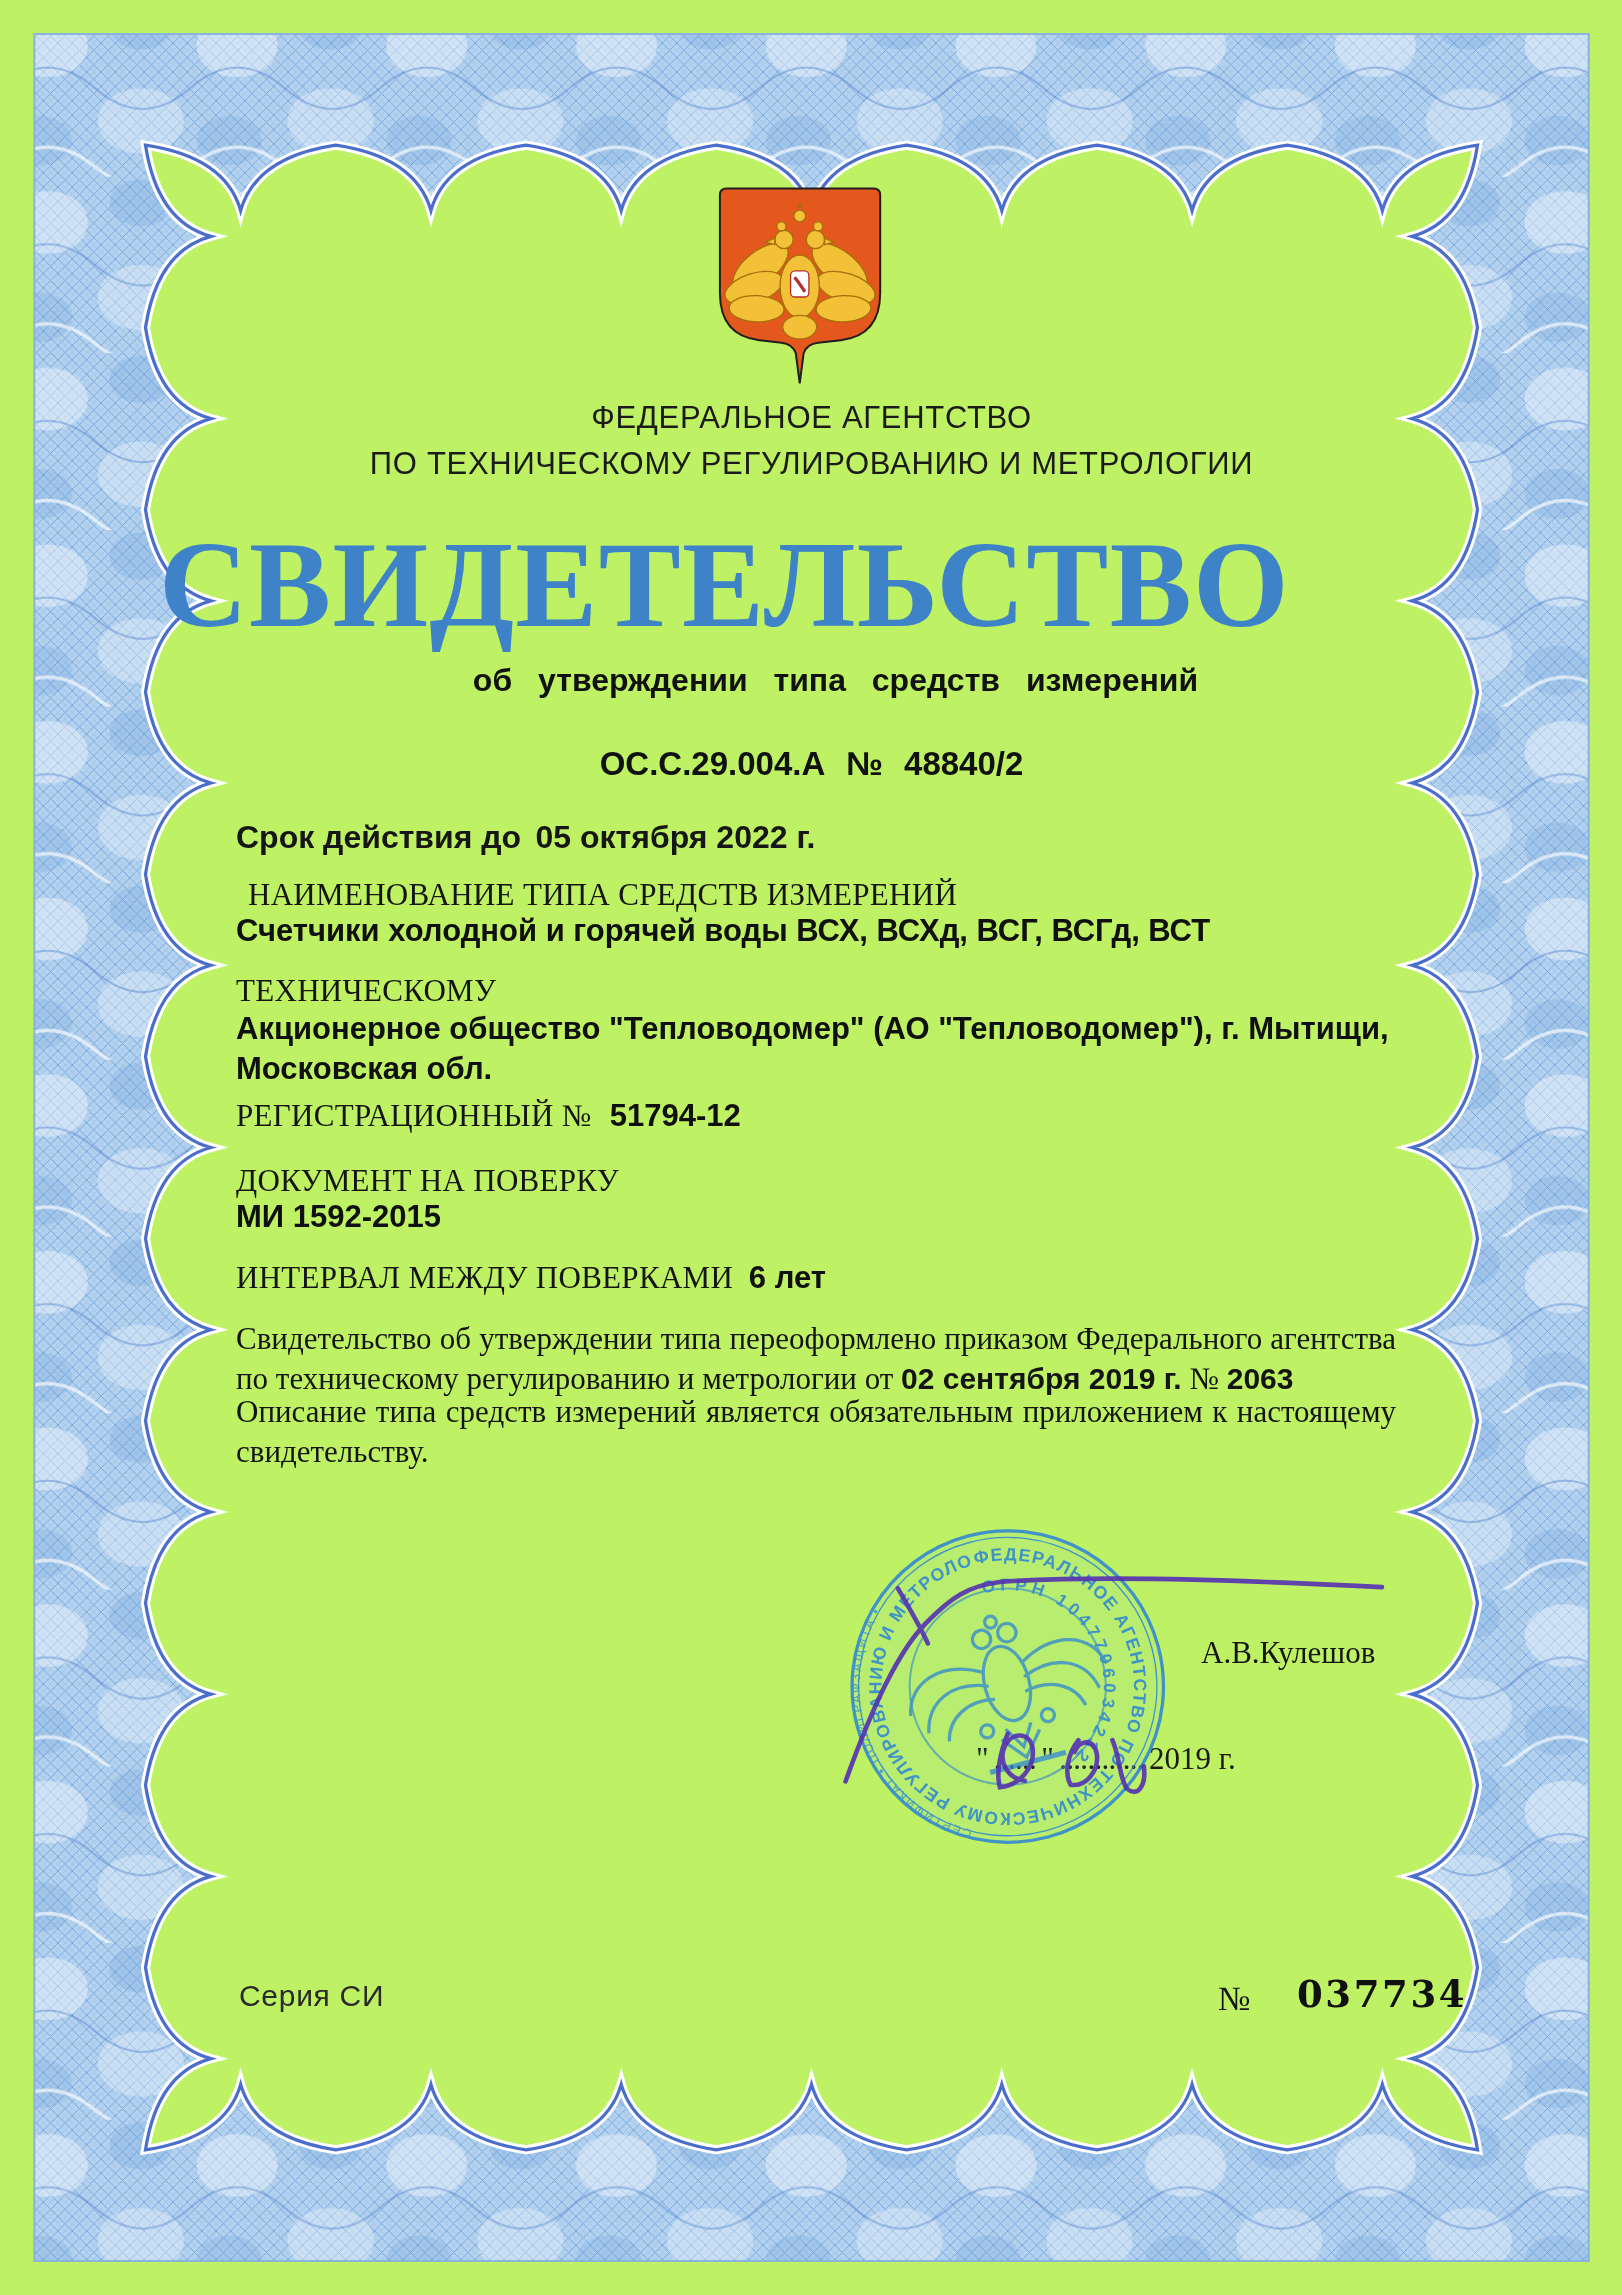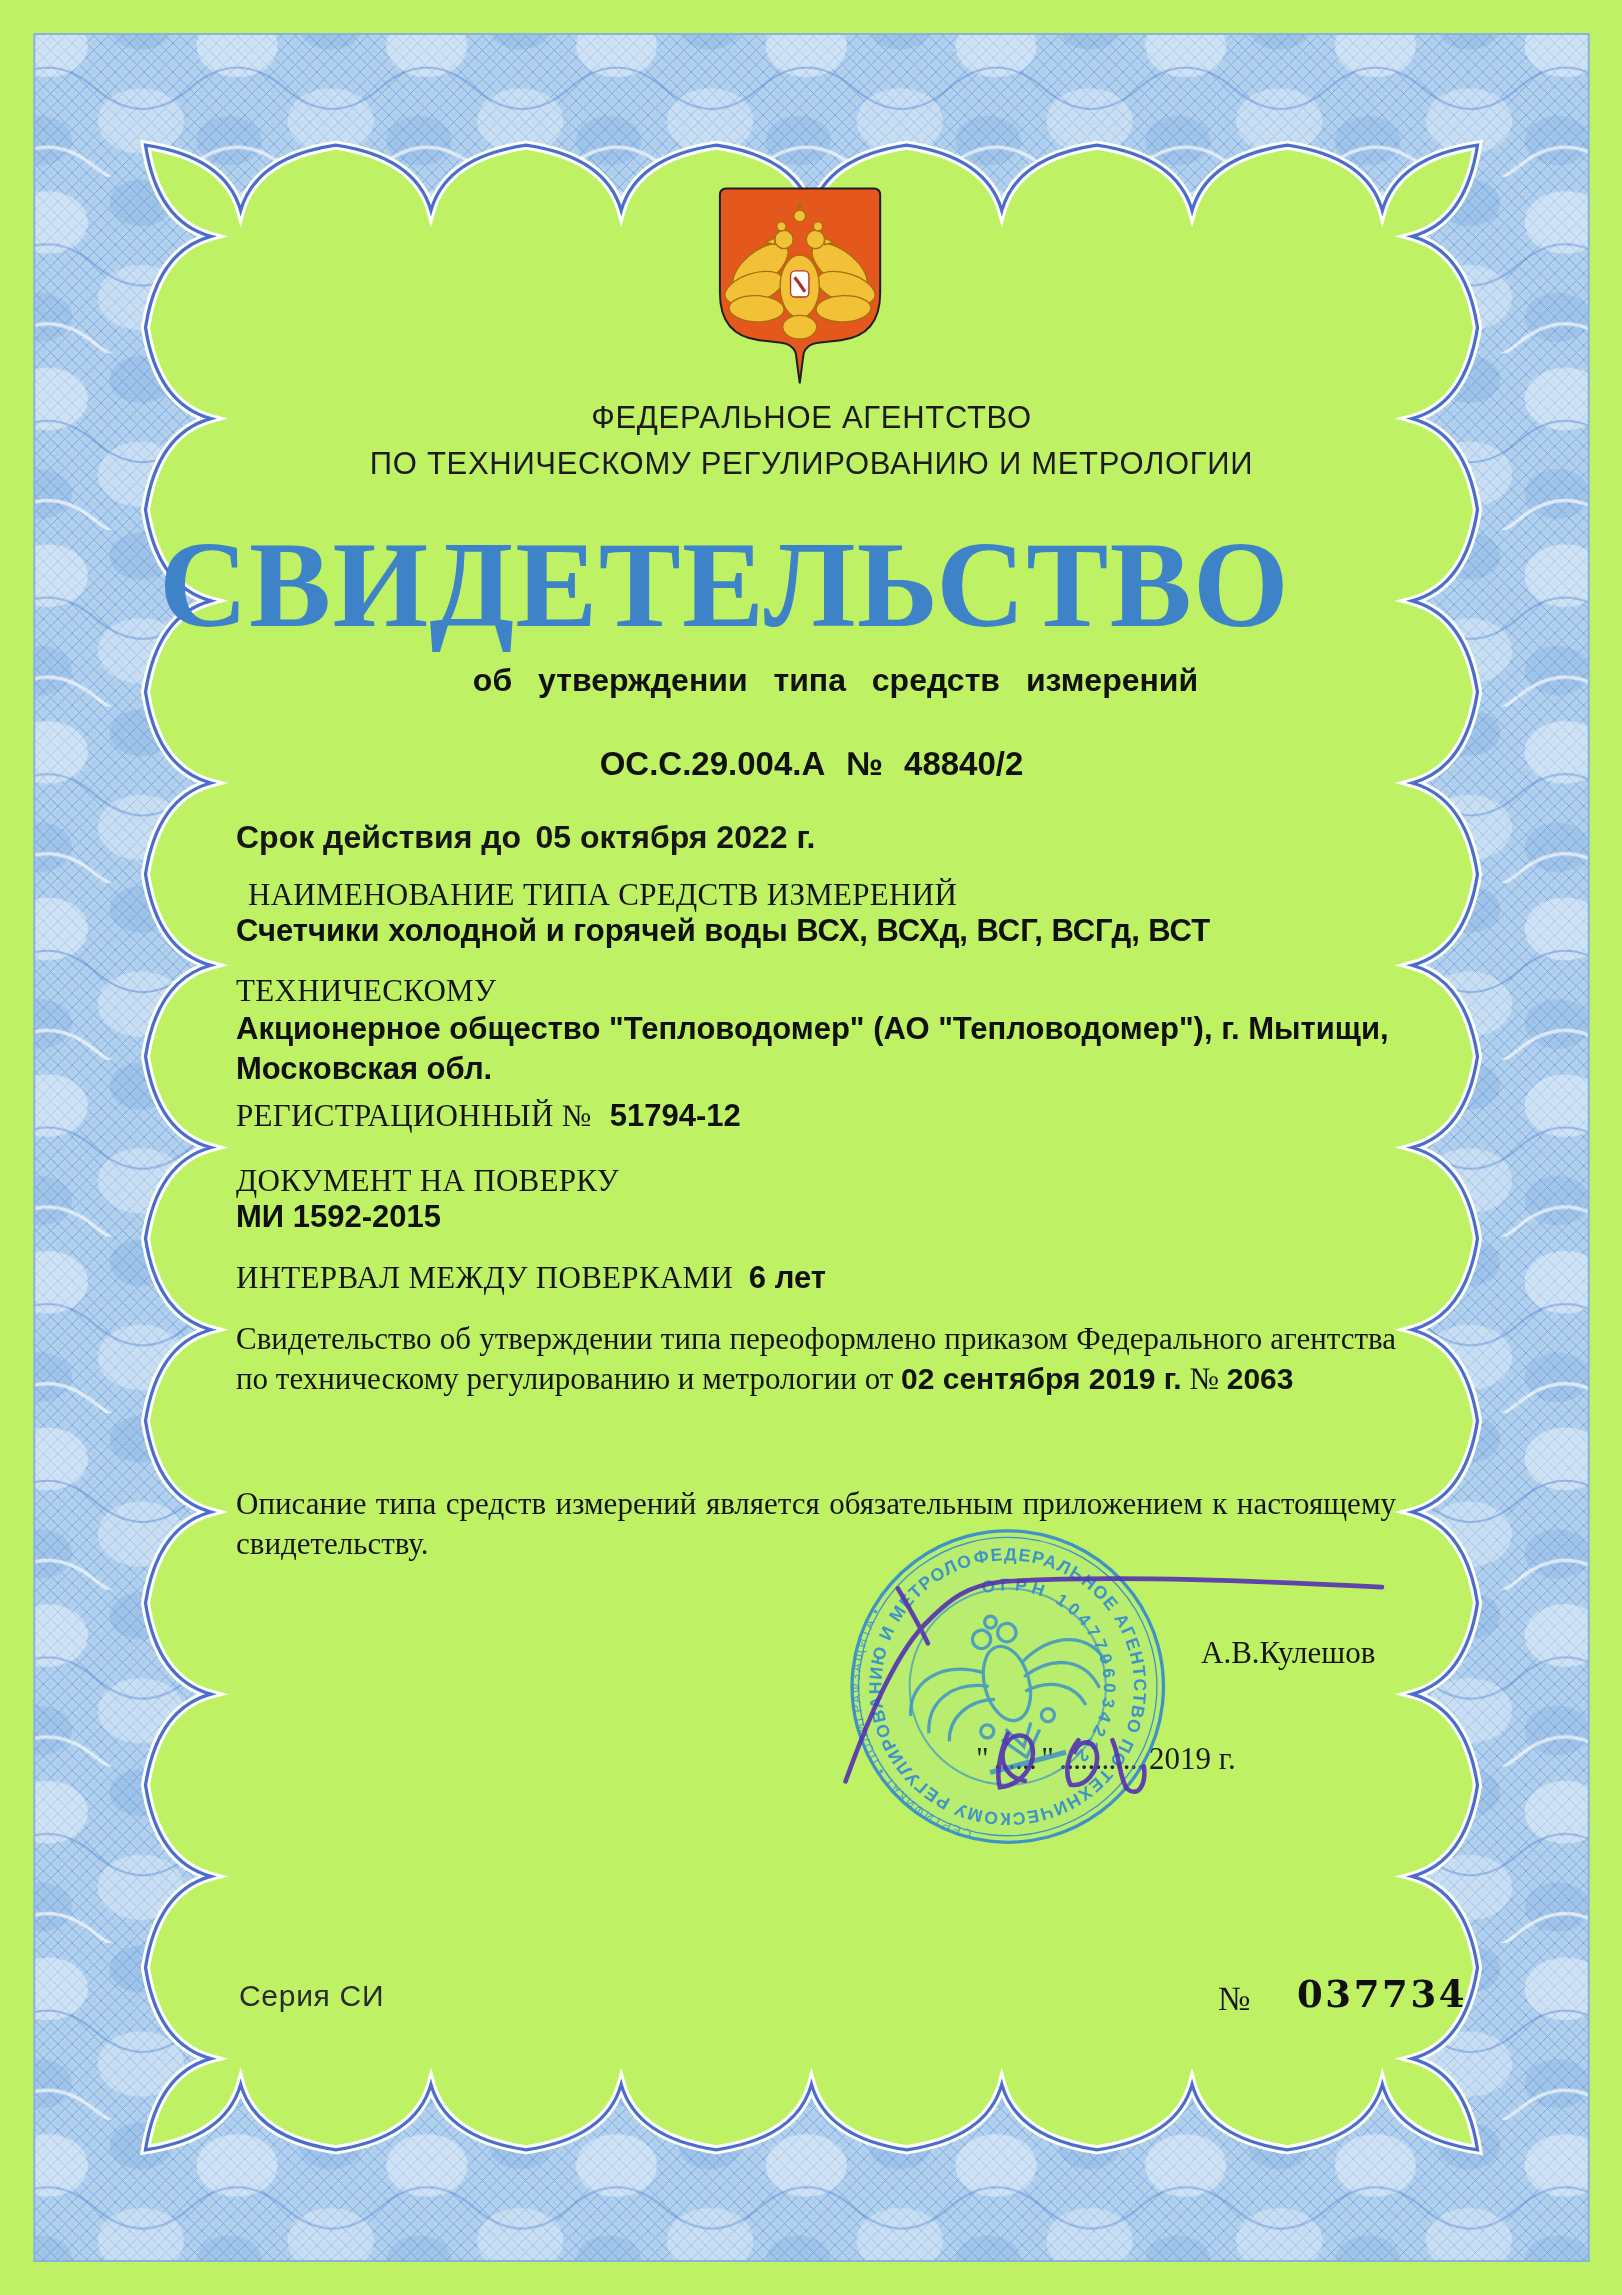--- a/index.html
+++ b/index.html
@@ -48,21 +48,21 @@
   .reg-line .val{margin-left:18.3px;}
   .verif-label{top:1163px;left:236px;}
   .verif-value{top:1199px;left:236px;}
   .interval-line{top:1260px;left:236px;}
   .interval-line .val{margin-left:15.7px;}
   .para{
     left:236px;width:1160px;font-family:"Liberation Serif",serif;font-size:31px;
     line-height:1.28;text-align:justify;color:#141414;
   }
   .para1{top:1319px;}
-  .para2{top:1484px;}
+  .para2{top:1392px;}
   .para b{font-family:"Liberation Sans",sans-serif;font-weight:bold;font-size:30px;}
   .sig-pos{top:1635px;left:236px;font-size:31px;line-height:1.42;}
   .sig-name{top:1635px;left:1201px;font-size:31px;}
   .date-line{top:1741px;left:976px;font-size:31px;color:#1a1a1a;white-space:nowrap;}
   .date-line .dots{letter-spacing:-0.7px;margin:0 5.2px;}
   .footer-series{
     top:1979px;left:239px;font-family:"Liberation Sans",sans-serif;
     font-size:30px;color:#2a2a2a;letter-spacing:0.7px;
   }
   .footer-nosign{top:1980px;left:1218px;font-size:34px;}

